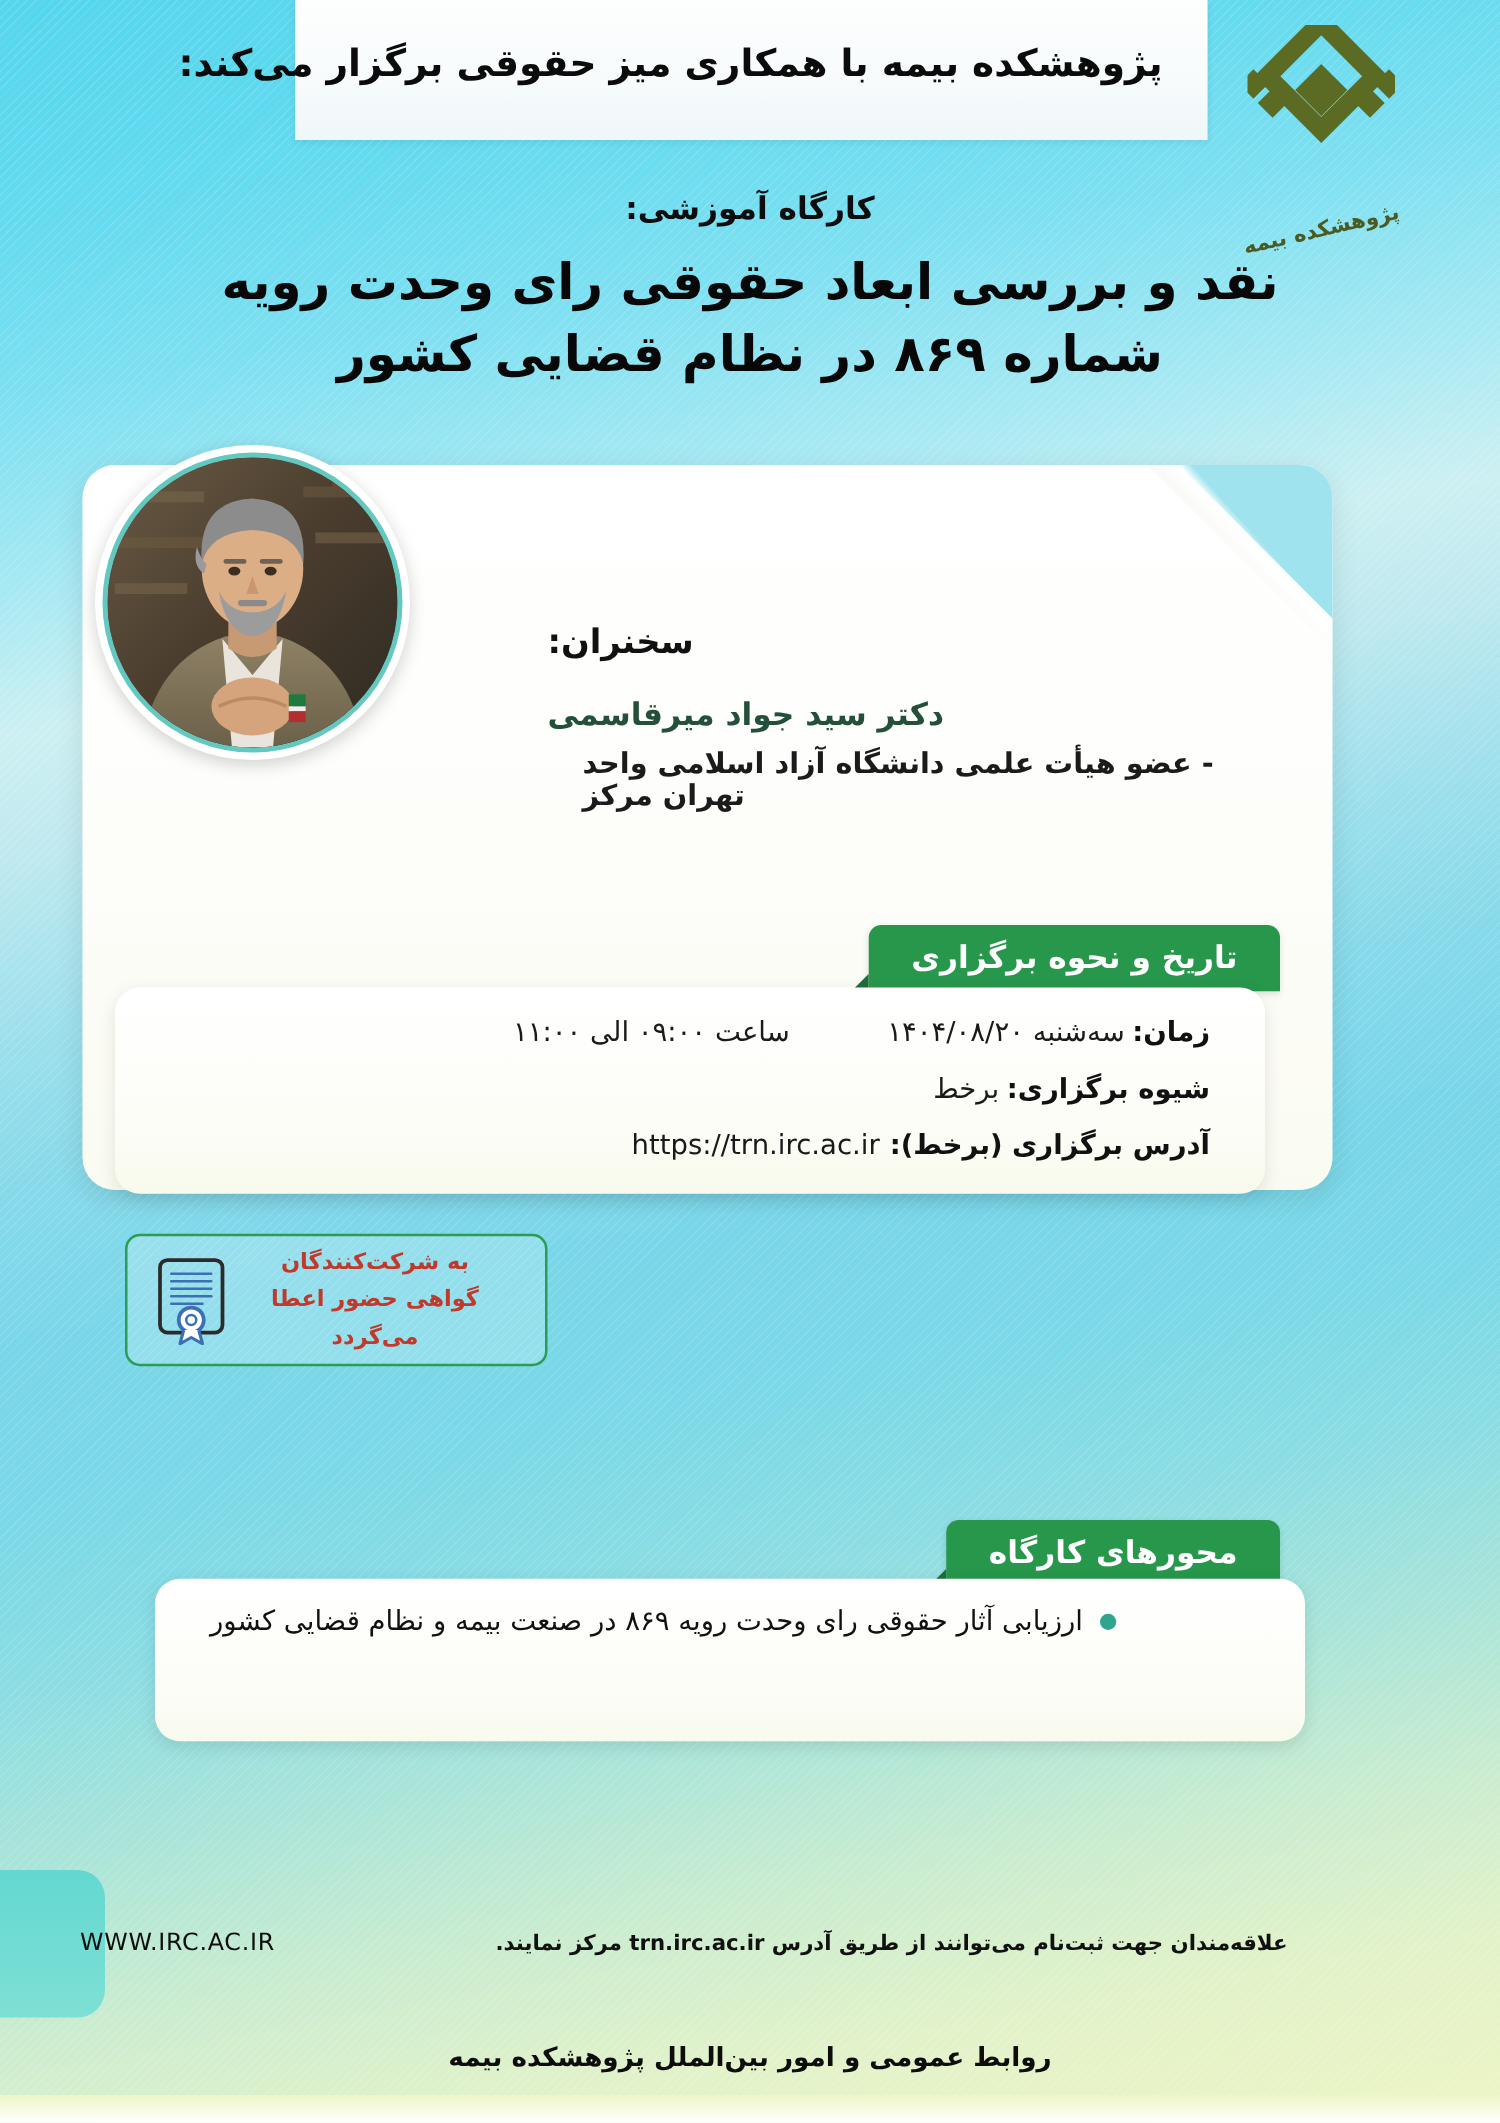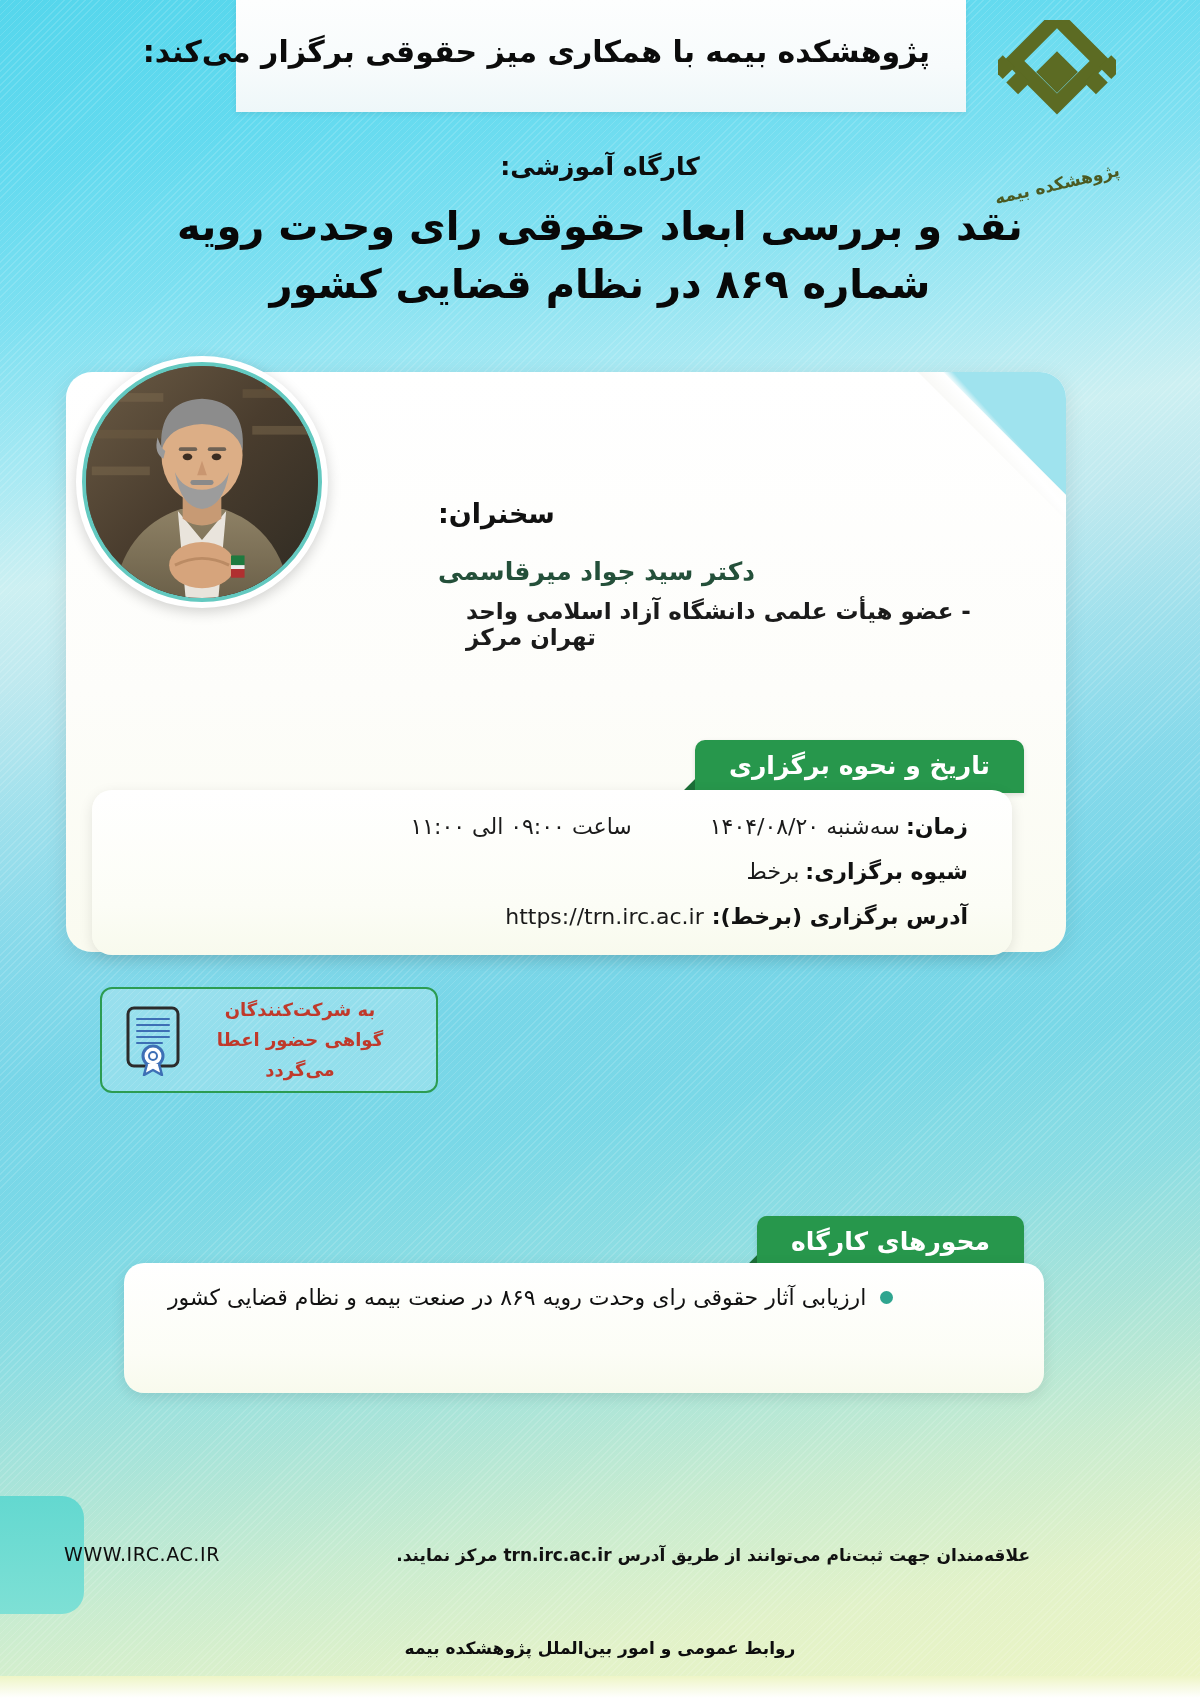--- a/index.html
+++ b/index.html
@@ -378,21 +378,21 @@
     color: #111;
     direction: rtl;
     white-space: nowrap;
   }
   .footer-org {
     position: absolute;
     left: 0;
     bottom: 40px;
     width: 1200px;
     text-align: center;
-    font-size: 17px;
+    font-size: 21px;
     font-weight: 800;
     color: #0d0d0d;
     direction: rtl;
   }
   .footer-strip {
     position: absolute;
     left: 0;
     bottom: 0;
     width: 1200px;
     height: 22px;

